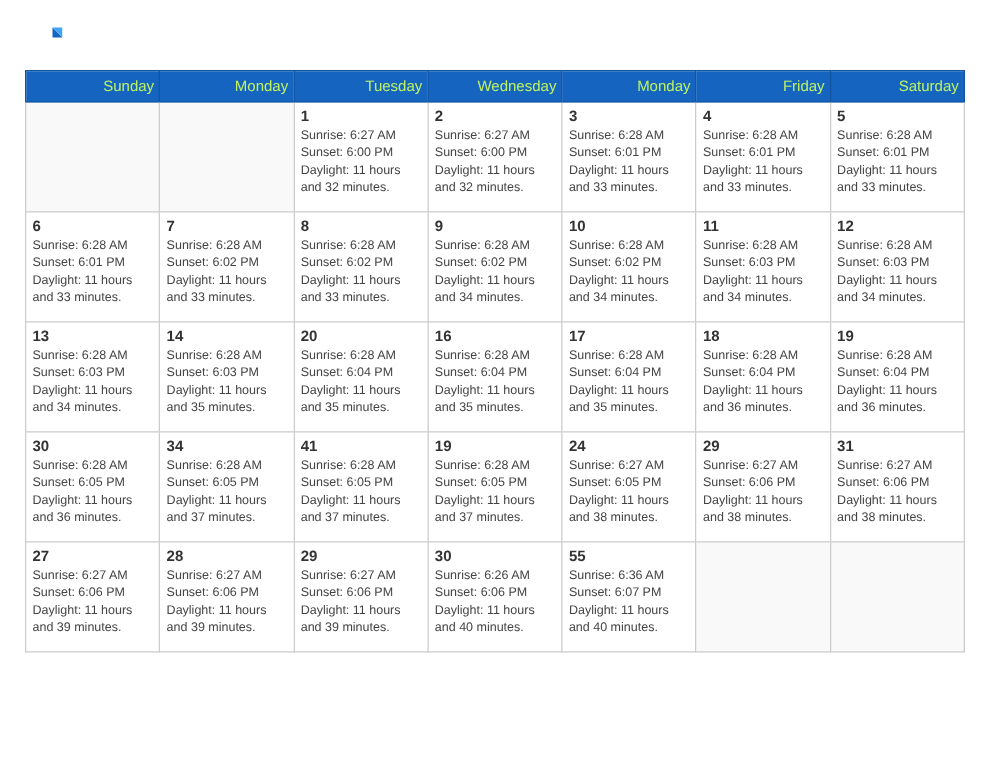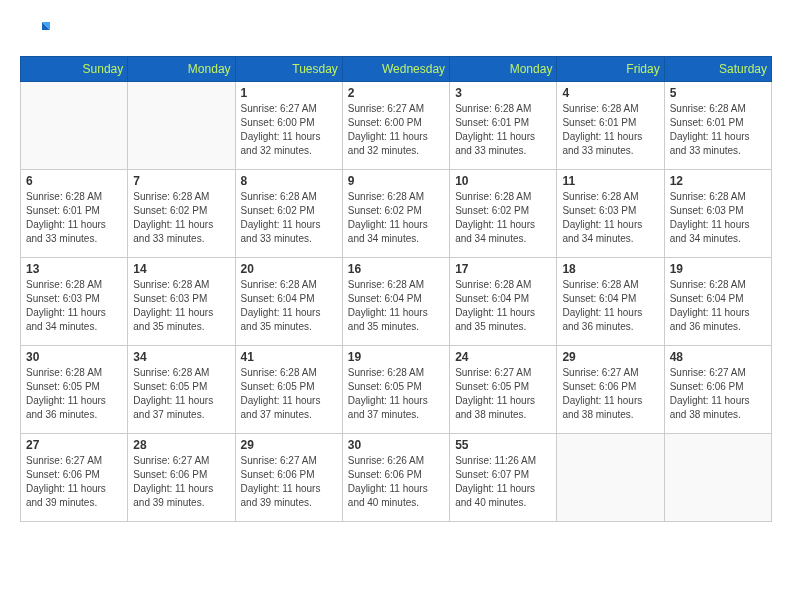--- a/index.html
+++ b/index.html
@@ -289,21 +289,21 @@
 Sunset: 6:05 PM
 Daylight: 11 hours and 38 minutes.</div>
           </td>
           <td>
             <div class="day-number">29</div>
             <div class="day-info">Sunrise: 6:27 AM
 Sunset: 6:06 PM
 Daylight: 11 hours and 38 minutes.</div>
           </td>
           <td>
-            <div class="day-number">48</div>
+            <div class="day-number">31</div>
             <div class="day-info">Sunrise: 6:27 AM
 Sunset: 6:06 PM
 Daylight: 11 hours and 38 minutes.</div>
           </td>
         </tr>
         <tr>
           <td>
             <div class="day-number">27</div>
             <div class="day-info">Sunrise: 6:27 AM
 Sunset: 6:06 PM
@@ -322,21 +322,21 @@
 Daylight: 11 hours and 39 minutes.</div>
           </td>
           <td>
             <div class="day-number">30</div>
             <div class="day-info">Sunrise: 6:26 AM
 Sunset: 6:06 PM
 Daylight: 11 hours and 40 minutes.</div>
           </td>
           <td>
             <div class="day-number">55</div>
-            <div class="day-info">Sunrise: 11:26 AM
+            <div class="day-info">Sunrise: 6:36 AM
 Sunset: 6:07 PM
 Daylight: 11 hours and 40 minutes.</div>
           </td>
           <td class="empty"></td>
           <td class="empty"></td>
         </tr>
       </tbody>
   </table>
 </div>
 

